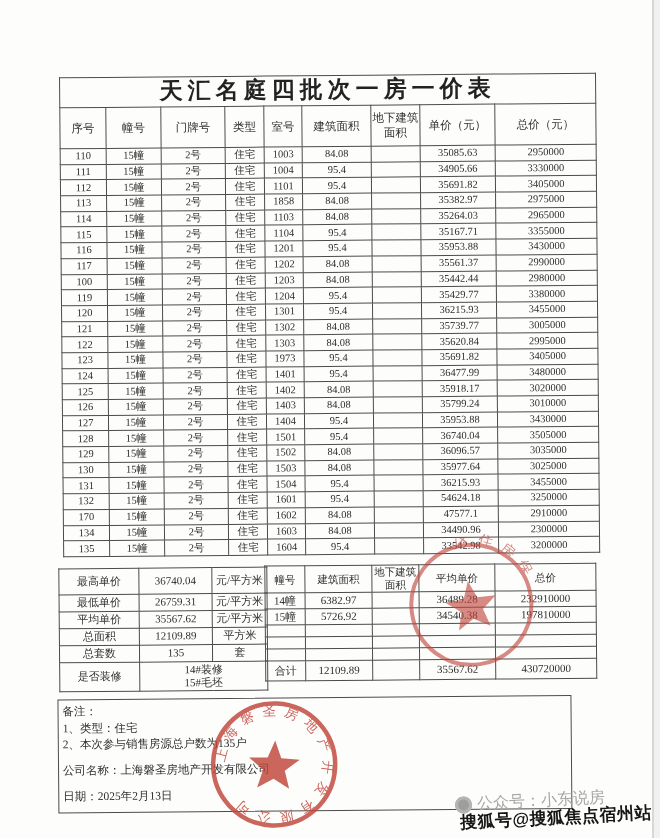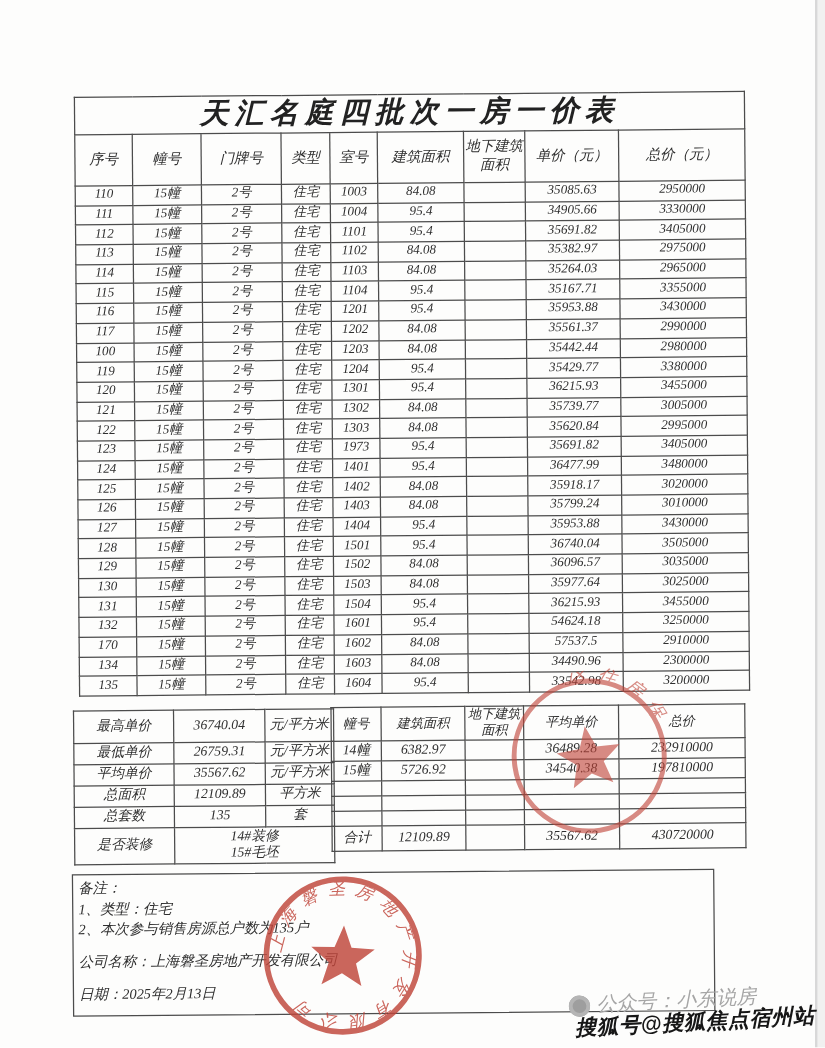--- a/index.html
+++ b/index.html
@@ -3,21 +3,21 @@
 <meta charset="utf-8">
 <style>
   html,body{margin:0;padding:0;}
   body{
     width:660px;height:838px;overflow:hidden;
     background:#ffffff;
     font-family:"Liberation Serif","DejaVu Serif",serif;
     color:#2f2f2f;
     position:relative;
   }
-  .page{position:absolute;inset:0;background:#fdfdfc;font-style:italic;}
+  .page{position:absolute;inset:0;background:#fdfdfc;}
   .scan-edge{position:absolute;top:0;right:6px;width:2px;height:838px;background:#d8d8d8;}
   .scan-edge-shade{position:absolute;top:0;right:0;width:6px;height:838px;background:#f1f1f0;}
   .paper{position:absolute;inset:0;transform:rotate(-0.5deg);}
 
   table{border-collapse:collapse;table-layout:fixed;}
   td,th{border:1px solid #4c4c4c;padding:0 1px;text-align:center;vertical-align:middle;
         font-weight:normal;white-space:pre-line;overflow:hidden;}
 
   
   .main-table{position:absolute;left:62px;top:75px;width:536px;font-size:10.5px;line-height:1.15;}
@@ -125,21 +125,21 @@
             <td>95.4</td>
             <td></td>
             <td>35691.82</td>
             <td>3405000</td>
           </tr>
           <tr>
             <td>113</td>
             <td>15幢</td>
             <td>2号</td>
             <td>住宅</td>
-            <td>1102</td>
+            <td>1858</td>
             <td>84.08</td>
             <td></td>
             <td>35382.97</td>
             <td>2975000</td>
           </tr>
           <tr>
             <td>114</td>
             <td>15幢</td>
             <td>2号</td>
             <td>住宅</td>
@@ -348,21 +348,21 @@
             <td>3250000</td>
           </tr>
           <tr>
             <td>170</td>
             <td>15幢</td>
             <td>2号</td>
             <td>住宅</td>
             <td>1602</td>
             <td>84.08</td>
             <td></td>
-            <td>57537.5</td>
+            <td>47577.1</td>
             <td>2910000</td>
           </tr>
           <tr>
             <td>134</td>
             <td>15幢</td>
             <td>2号</td>
             <td>住宅</td>
             <td>1603</td>
             <td>84.08</td>
             <td></td>

